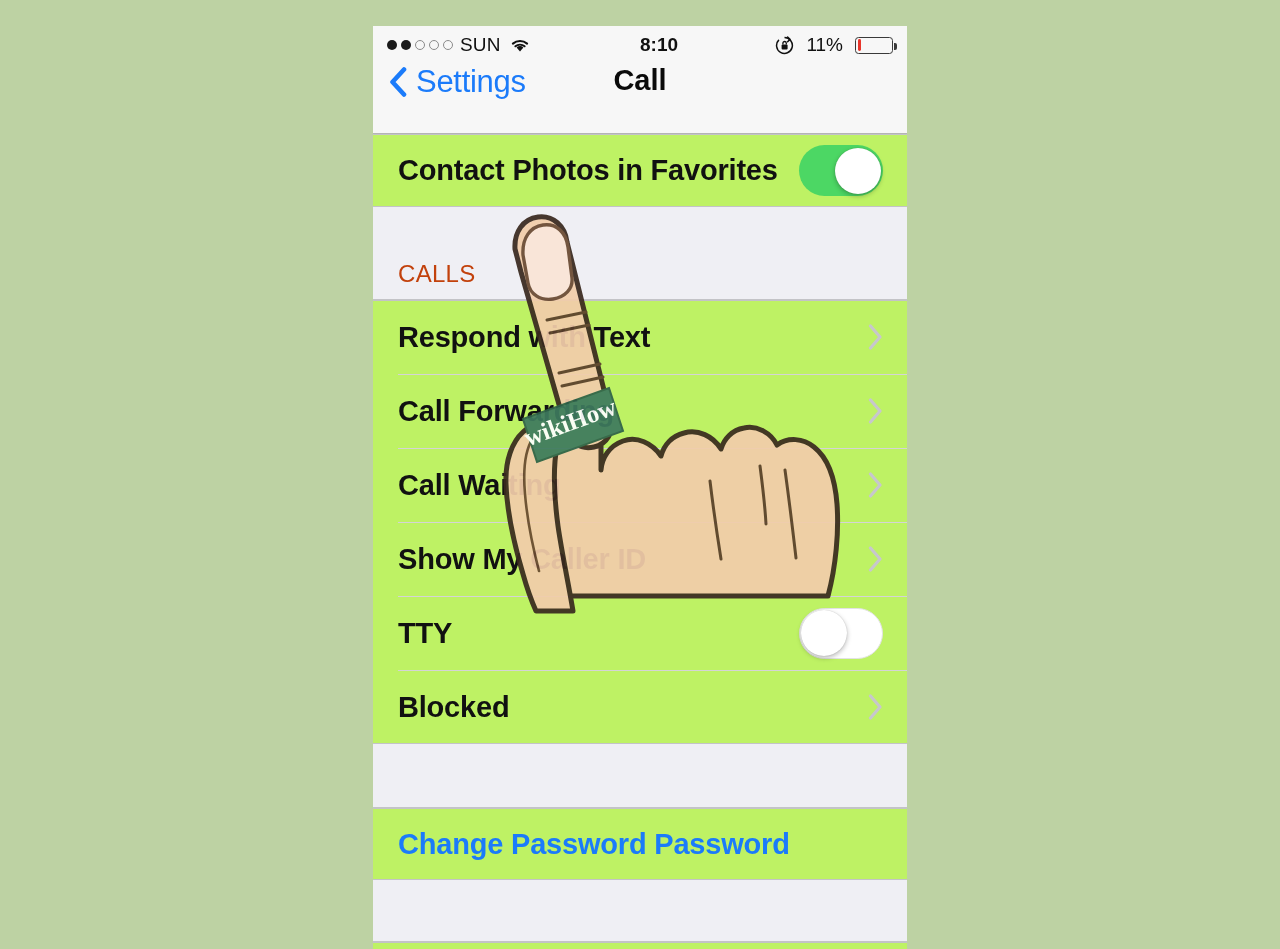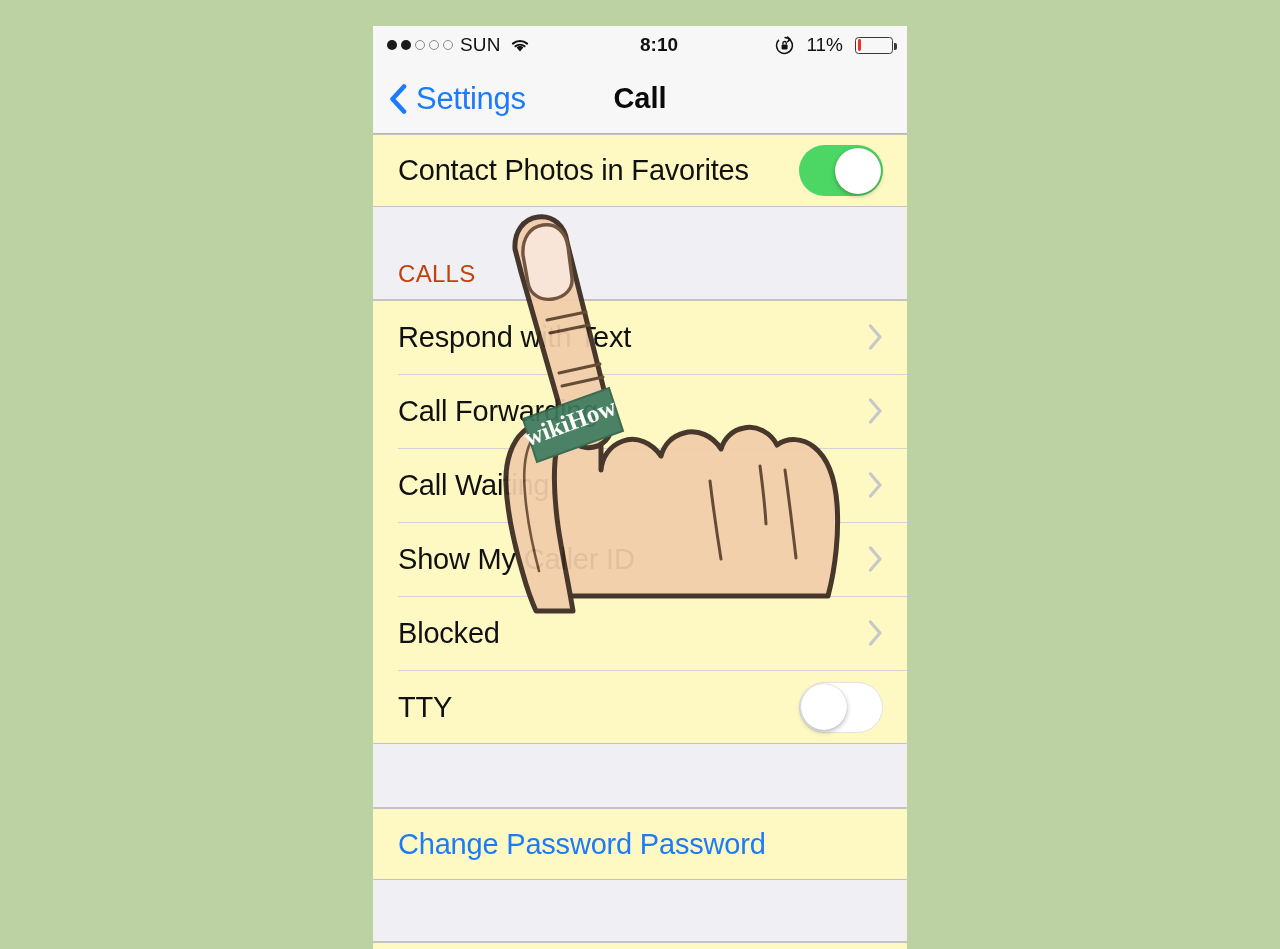--- a/index.html
+++ b/index.html
@@ -51,36 +51,36 @@
     content:""; position:absolute; right:-4.6px; top:5px;
     width:3px; height:7px; background:#3a3a3a; border-radius:0 2px 2px 0;
   }
   .batt-fill { height:100%; background:#e8352b; border-radius:1.4px; }
 
   
   .navbar {
     position:relative; height:70px;
     background:#f7f7f7;
     border-bottom:1px solid #b4b4b4;
-    display:flex; align-items:center;
+    display:flex; align-items:flex-start;
   }
   .backbtn {
     display:flex; align-items:center; gap:9px;
     padding-left:16px; cursor:pointer;
   }
   .back-chevron { width:18px; height:30px; display:block; }
   .back-label { font-size:31px; color:#1b7bfa; letter-spacing:-.3px; }
   .nav-title {
     position:absolute; left:0; right:0; text-align:center;
     font-size:29px; font-weight:bold; color:#0a0a0a; pointer-events:none;
   }
 
   
   .tableview { position:relative; background:#efeff4; }
-  .group { background:#fef9c3; position:relative; }
+  .group { background:#bef264; position:relative;font-weight:bold; }
   .group:before, .group:after {
     content:""; position:absolute; left:0; right:0; height:1px;
     background:#c3c3c7;
   }
   .group:before { top:0; }
   .group:after { bottom:0; }
 
   .row {
     position:relative;
     height:74px;
@@ -234,34 +234,34 @@
         <div class="row">
           <span class="row-label">Show My Caller ID</span>
           <span class="row-spacer"></span>
           <span class="chev">
             <svg viewBox="0 0 15 26" width="15" height="26">
                 <path d="M2.5 2 L12 13 L2.5 24" stroke="#c7c7cc" stroke-width="3.2" fill="none" stroke-linecap="round" stroke-linejoin="round"></path>
               </svg>
           </span>
         </div>
         <div class="row">
-          <span class="row-label">Blocked</span>
-          <span class="row-spacer"></span>
-          <span class="chev">
-            <svg viewBox="0 0 15 26" width="15" height="26">
-                <path d="M2.5 2 L12 13 L2.5 24" stroke="#c7c7cc" stroke-width="3.2" fill="none" stroke-linecap="round" stroke-linejoin="round"></path>
-              </svg>
-          </span>
-        </div>
-        <div class="row">
           <span class="row-label">TTY</span>
           <span class="row-spacer"></span>
           <span class="switch off">
             <span class="track"></span>
             <span class="knob"></span>
+          </span>
+        </div>
+        <div class="row">
+          <span class="row-label">Blocked</span>
+          <span class="row-spacer"></span>
+          <span class="chev">
+            <svg viewBox="0 0 15 26" width="15" height="26">
+                <path d="M2.5 2 L12 13 L2.5 24" stroke="#c7c7cc" stroke-width="3.2" fill="none" stroke-linecap="round" stroke-linejoin="round"></path>
+              </svg>
           </span>
         </div>
       </div>
 
       <div class="section-gap" style="height:64px;"></div>
 
       <div class="group" style="border-top:0;">
         <div class="row" style="height:72px;">
           <span class="row-label link">Change Password Password</span>
         </div>

